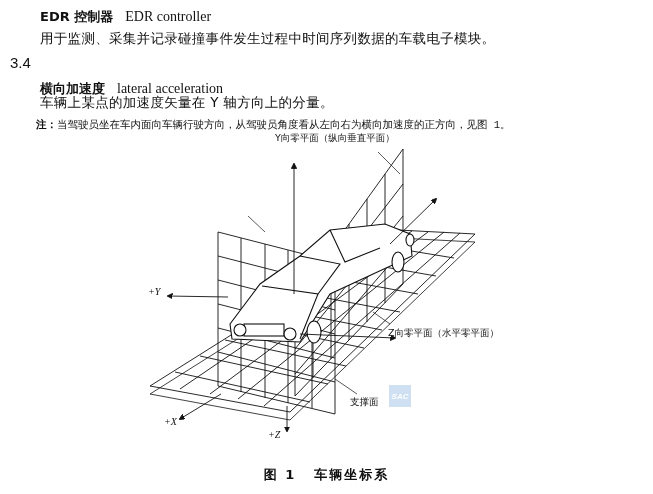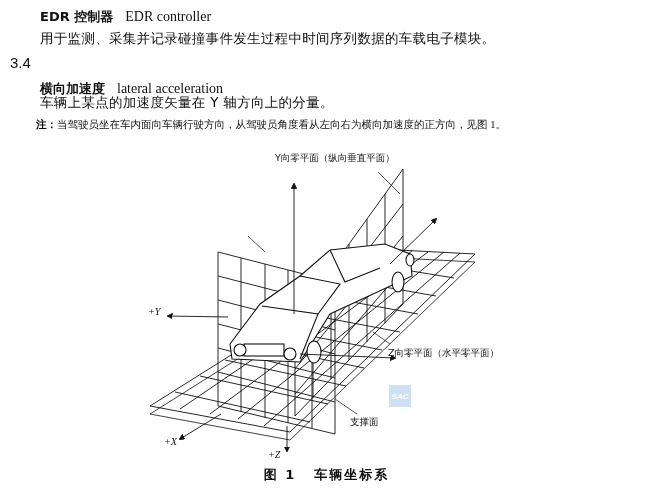--- a/index.html
+++ b/index.html
@@ -1,23 +1,23 @@
 <!DOCTYPE html>
 <html><head>
 <meta charset="utf-8">
 <style>
   html, body { margin:0; padding:0; background:#ffffff; }
   body { width:653px; height:494px; position:relative; overflow:hidden; color:#111; font-family:"DejaVu Serif", serif; }
   .term-head { position:absolute; left:40px; font-weight:bold; font-size:13px; font-family:"DejaVu Sans", sans-serif; }
   .term-head .en { font-family:"Liberation Serif", serif; font-weight:normal; font-size:14px; margin-left:12px; }
   .def { position:absolute; left:40px; font-size:13.5px; font-family:"DejaVu Sans", sans-serif; letter-spacing:0.3px; }
   .secnum { position:absolute; left:10px; font-size:15px; font-family:"Liberation Sans", sans-serif; }
-  .note { position:absolute; left:36px; font-size:10.5px; font-family:Liberation Serif, serif; }
+  .note { position:absolute; left:36px; font-size:10.5px; font-family:Liberation Mono, monospace; }
   .note b { font-weight:bold; }
-  .fig { position:absolute; left:0; top:144px; width:582px; height:330px; }
+  .fig { position:absolute; left:0; top:124px; width:582px; height:330px; }
   .fig svg { width:653px; height:330px; }
   .lbl { position:absolute; font-size:9.5px; font-family:"DejaVu Sans", sans-serif; white-space:nowrap; }
   .axis { position:absolute; font-size:10px; font-family:"Liberation Serif", serif; font-style:italic; }
   .caption { position:absolute; left:0; width:653px; top:466px; text-align:center; font-size:13px; font-weight:bold; font-family:"DejaVu Sans", sans-serif; letter-spacing:2px; }
   .caption .num { margin-right:18px;text-align:right; }
   .logo { position:absolute; left:389px; top:385px; width:22px; height:22px; background:#cfe0f2; border-radius:0; color:#fff; font-size:8px; font-weight:bold; font-style:italic; font-family:"Liberation Sans", sans-serif; display:flex; align-items:center; justify-content:center; }
 </style>
 </head>
 <body>
 

